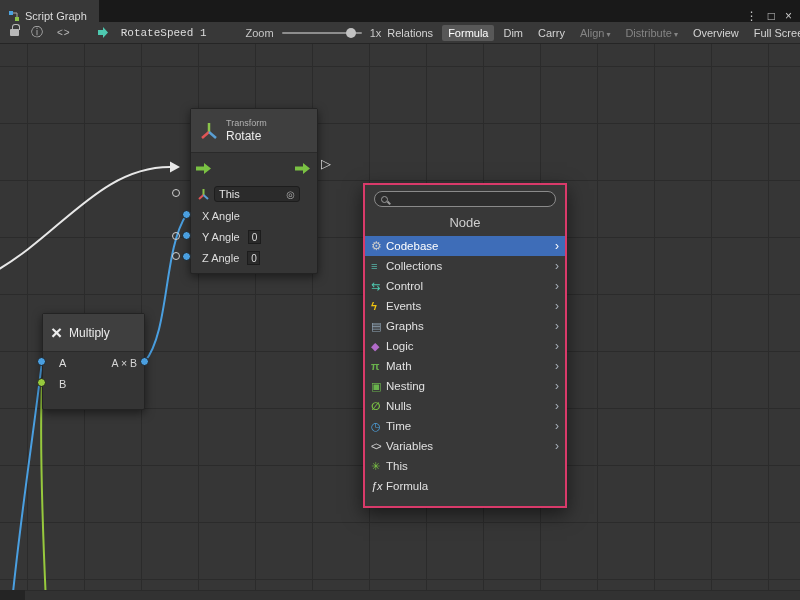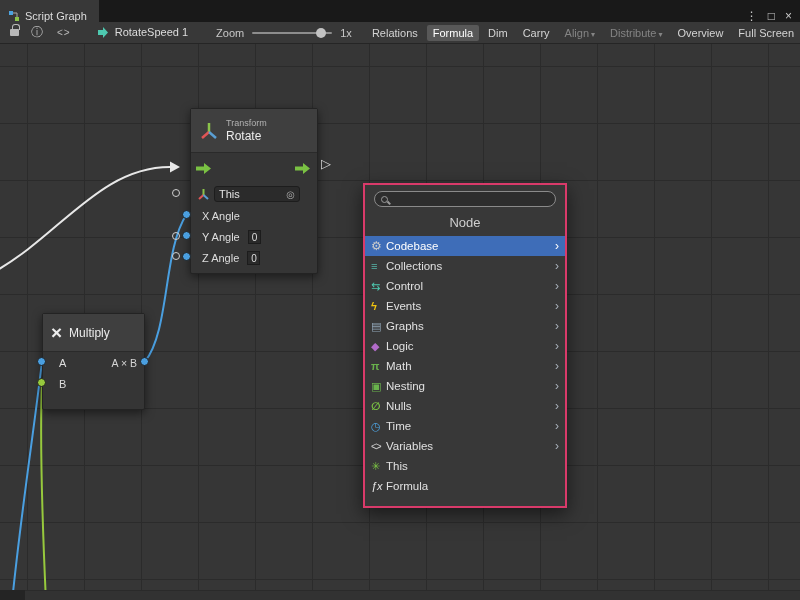--- a/index.html
+++ b/index.html
@@ -21,22 +21,22 @@
     background:#383838; border-bottom:1px solid #252525; display:flex;
     align-items:center; font-size:11px; color:#c8c8c8; overflow:hidden; white-space:nowrap; }
   .toolbar > * { flex-shrink:0; }
   .lock { width:9px; height:7px; background:#b8b8b8; border-radius:1px;
     position:relative; margin-left:10px; }
   .lock::before { content:""; position:absolute; top:-5px; left:1.5px; width:6px;
     height:5px; border:1.5px solid #b8b8b8; border-bottom:none;
     border-radius:3px 3px 0 0; }
   .info-ic { margin-left:12px; font-size:12px; color:#b8b8b8; }
   .code-ic { margin-left:14px; font-size:10px; letter-spacing:1px; color:#b8b8b8; }
-  .crumb { display:flex; gap:5px; margin-left:26px; color:#dddddd; }
-  .zoomgrp { display:flex; align-items:center; margin-left:28px;text-align:right; }
+  .crumb { display:flex; align-items:center; gap:11px; margin-left:26px; color:#dddddd;font-family:Liberation Mono, monospace; }
+  .zoomgrp { display:flex; align-items:center; margin-left:39px;text-align:right; }
   .zoom-label { color:#c8c8c8; }
   .slider { position:relative; width:80px; height:2px; background:#8d8d8d;
     margin:0 8px; border-radius:1px; }
   .knob { position:absolute; left:64px; top:-4px; width:10px; height:10px;
     background:#c2c2c2; border-radius:50%; }
   .btns { margin-left:auto; display:flex; align-items:center; gap:3px; }
   .tbtn { padding:2px 6px; border-radius:2px; color:#d4d4d4; }
   .tbtn.active { background:#585858; color:#ffffff; }
   .tbtn.disabled { color:#848484; }
   .caret { font-size:8px; margin-left:2px; }

